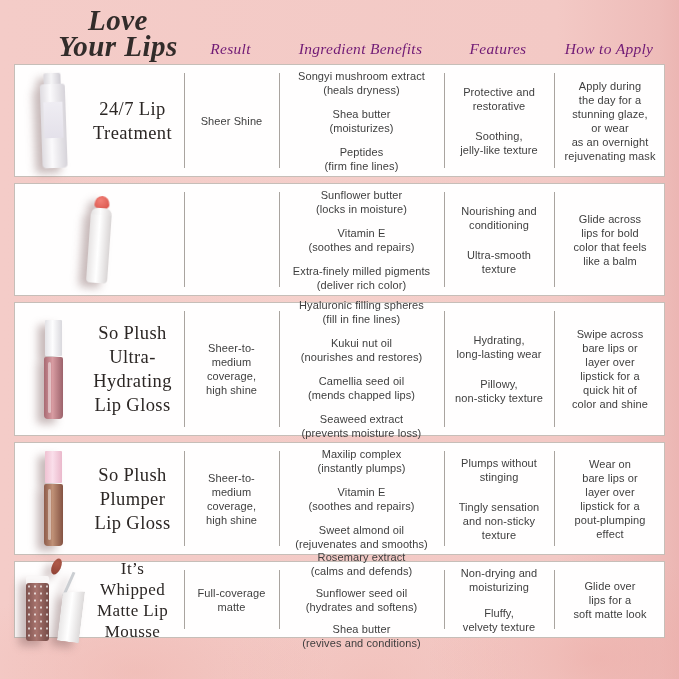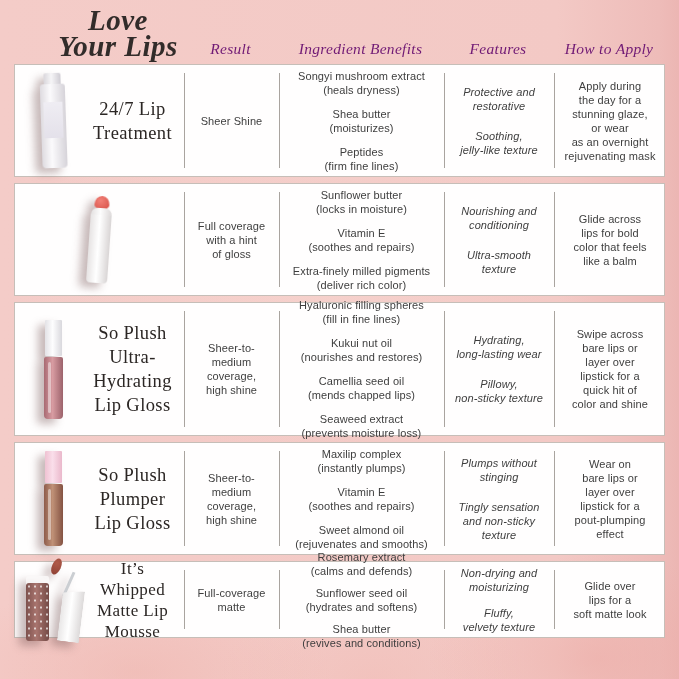--- a/index.html
+++ b/index.html
@@ -20,21 +20,21 @@
     position:absolute;left:28px;top:7px;width:180px;text-align:center;
     font-family:"Liberation Serif","DejaVu Serif",serif;font-style:italic;font-weight:600;
     font-size:29px;line-height:26px;color:#322c2a;letter-spacing:.5px;
   }
   .colheads{position:absolute;left:14px;top:36px;width:651px;height:22px;display:flex;align-items:flex-end;}
   .colheads .ch{
     text-align:center;font-family:"Liberation Serif","DejaVu Serif",serif;font-style:italic;
     font-size:15.5px;font-weight:500;color:#701a75;letter-spacing:.3px;
   }
   .w-prod{flex:0 0 169px;} .w-res{flex:0 0 95px;} .w-ing{flex:0 0 165px;}
-  .w-feat{flex:0 0 110px;font-style:italic;} .w-app{flex:0 0 112px;}
+  .w-feat{flex:0 0 110px;} .w-app{flex:0 0 112px;}
   
   .card{
     position:absolute;left:14px;width:651px;box-sizing:border-box;display:flex;
     background:#fffefe;border:1px solid #c6beb8;
   }
   .cell{
     position:relative;box-sizing:border-box;display:flex;flex-direction:column;
     align-items:center;justify-content:center;text-align:center;padding:6px 5px;
   }
   .cell p{margin:5px 0;font-size:11px;line-height:14px;color:#3e3e3e;letter-spacing:.1px;}
@@ -146,23 +146,20 @@
     <div class="imgbox">
       <div class="art art2">
         <div class="c-tip"></div>
           <div class="c-shoulder"></div>
           <div class="c-body"></div>
       </div>
     </div>
   </div>
   <div class="cell w-res">
       <div class="vdiv"></div>
-    <p class="pre">Full coverage
-with a hint
-of gloss</p>
   </div>
   <div class="cell w-ing">
       <div class="vdiv"></div>
     <p class="pre">Sunflower butter
 (locks in moisture)</p>
     <p class="pre">Vitamin E
 (soothes and repairs)</p>
     <p class="pre">Extra-finely milled pigments
 (deliver rich color)</p>
   </div>

